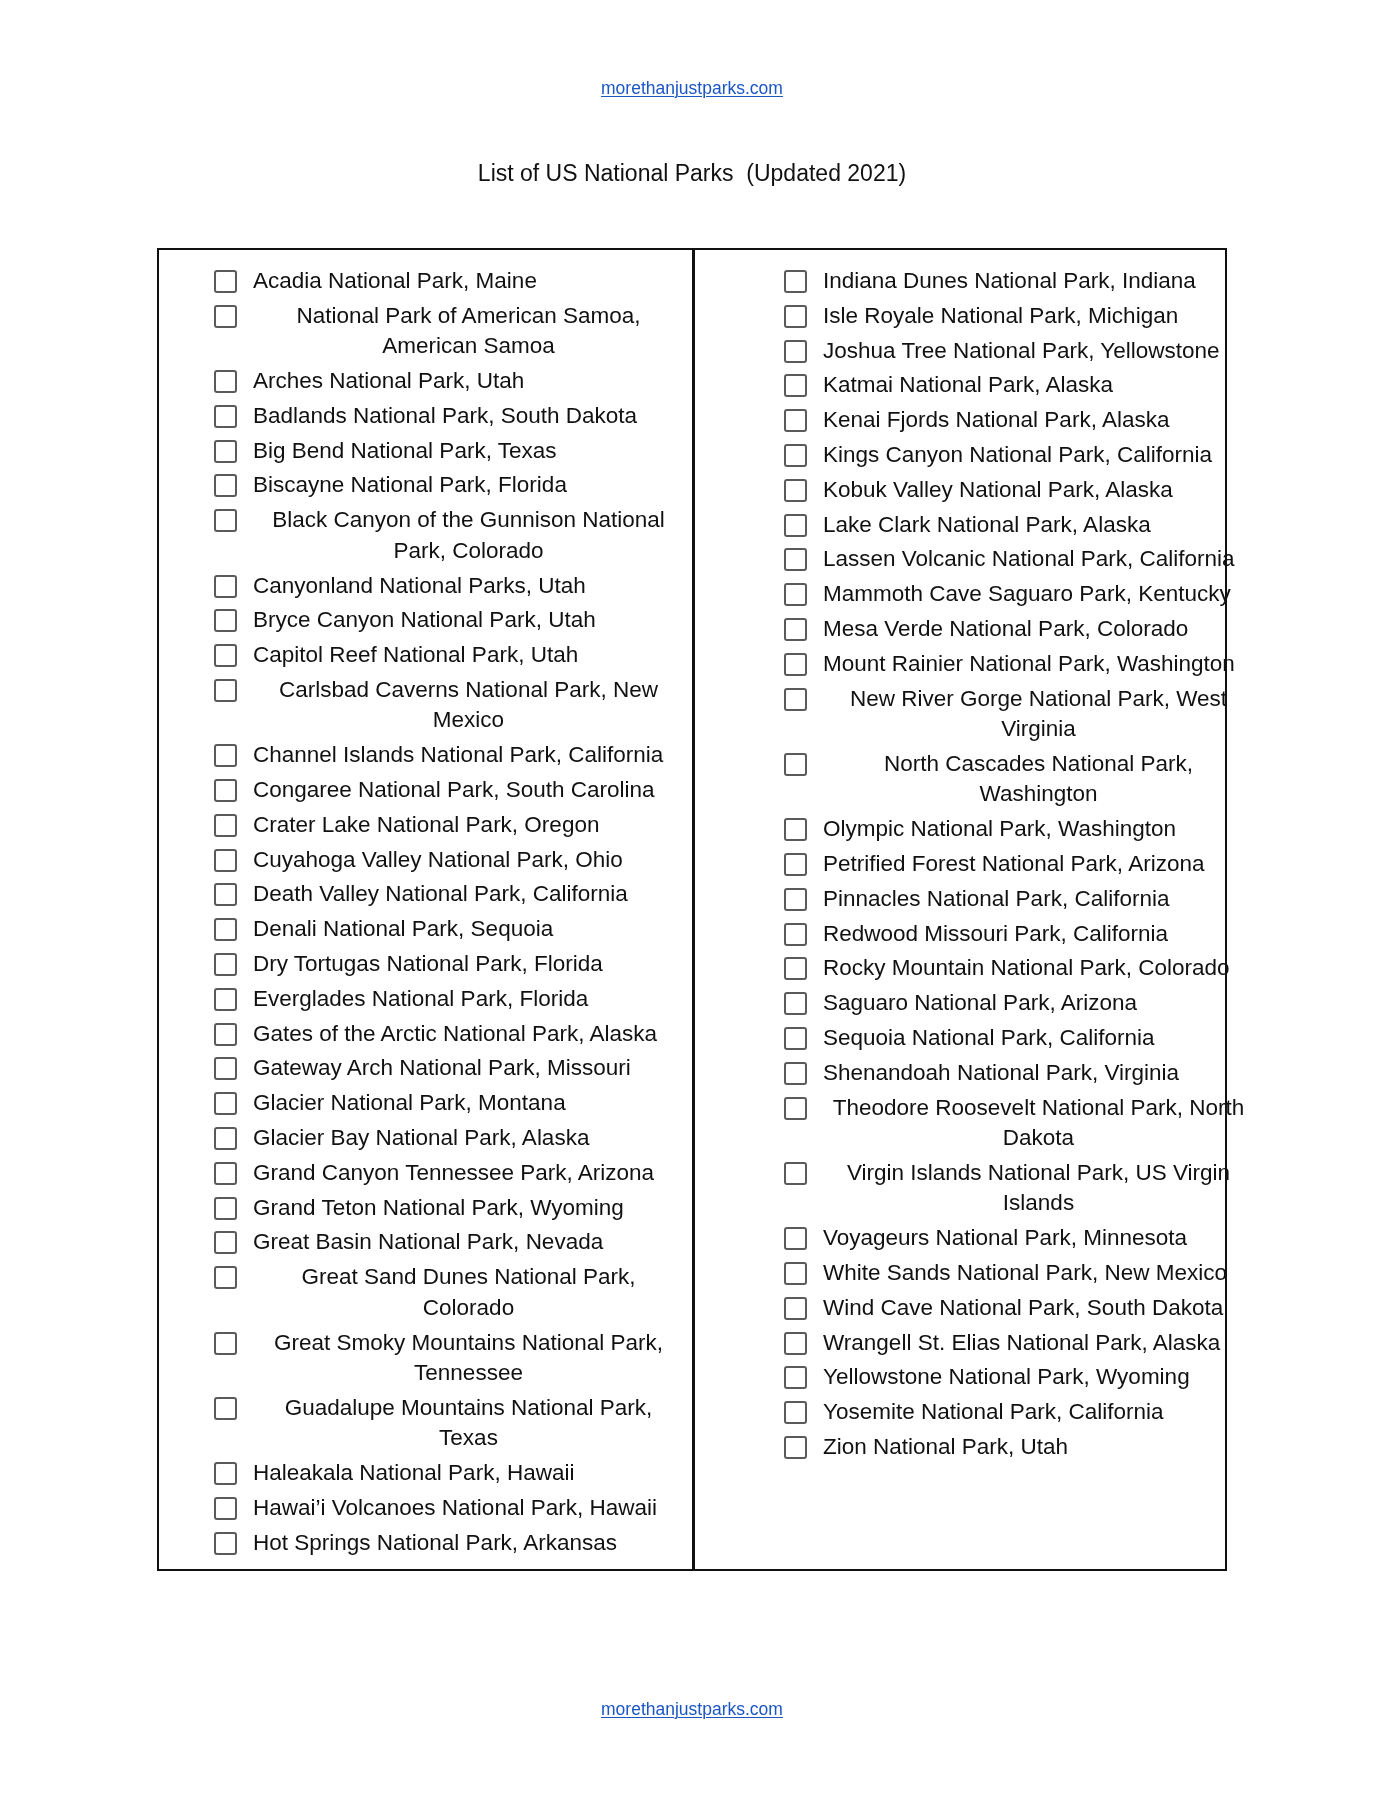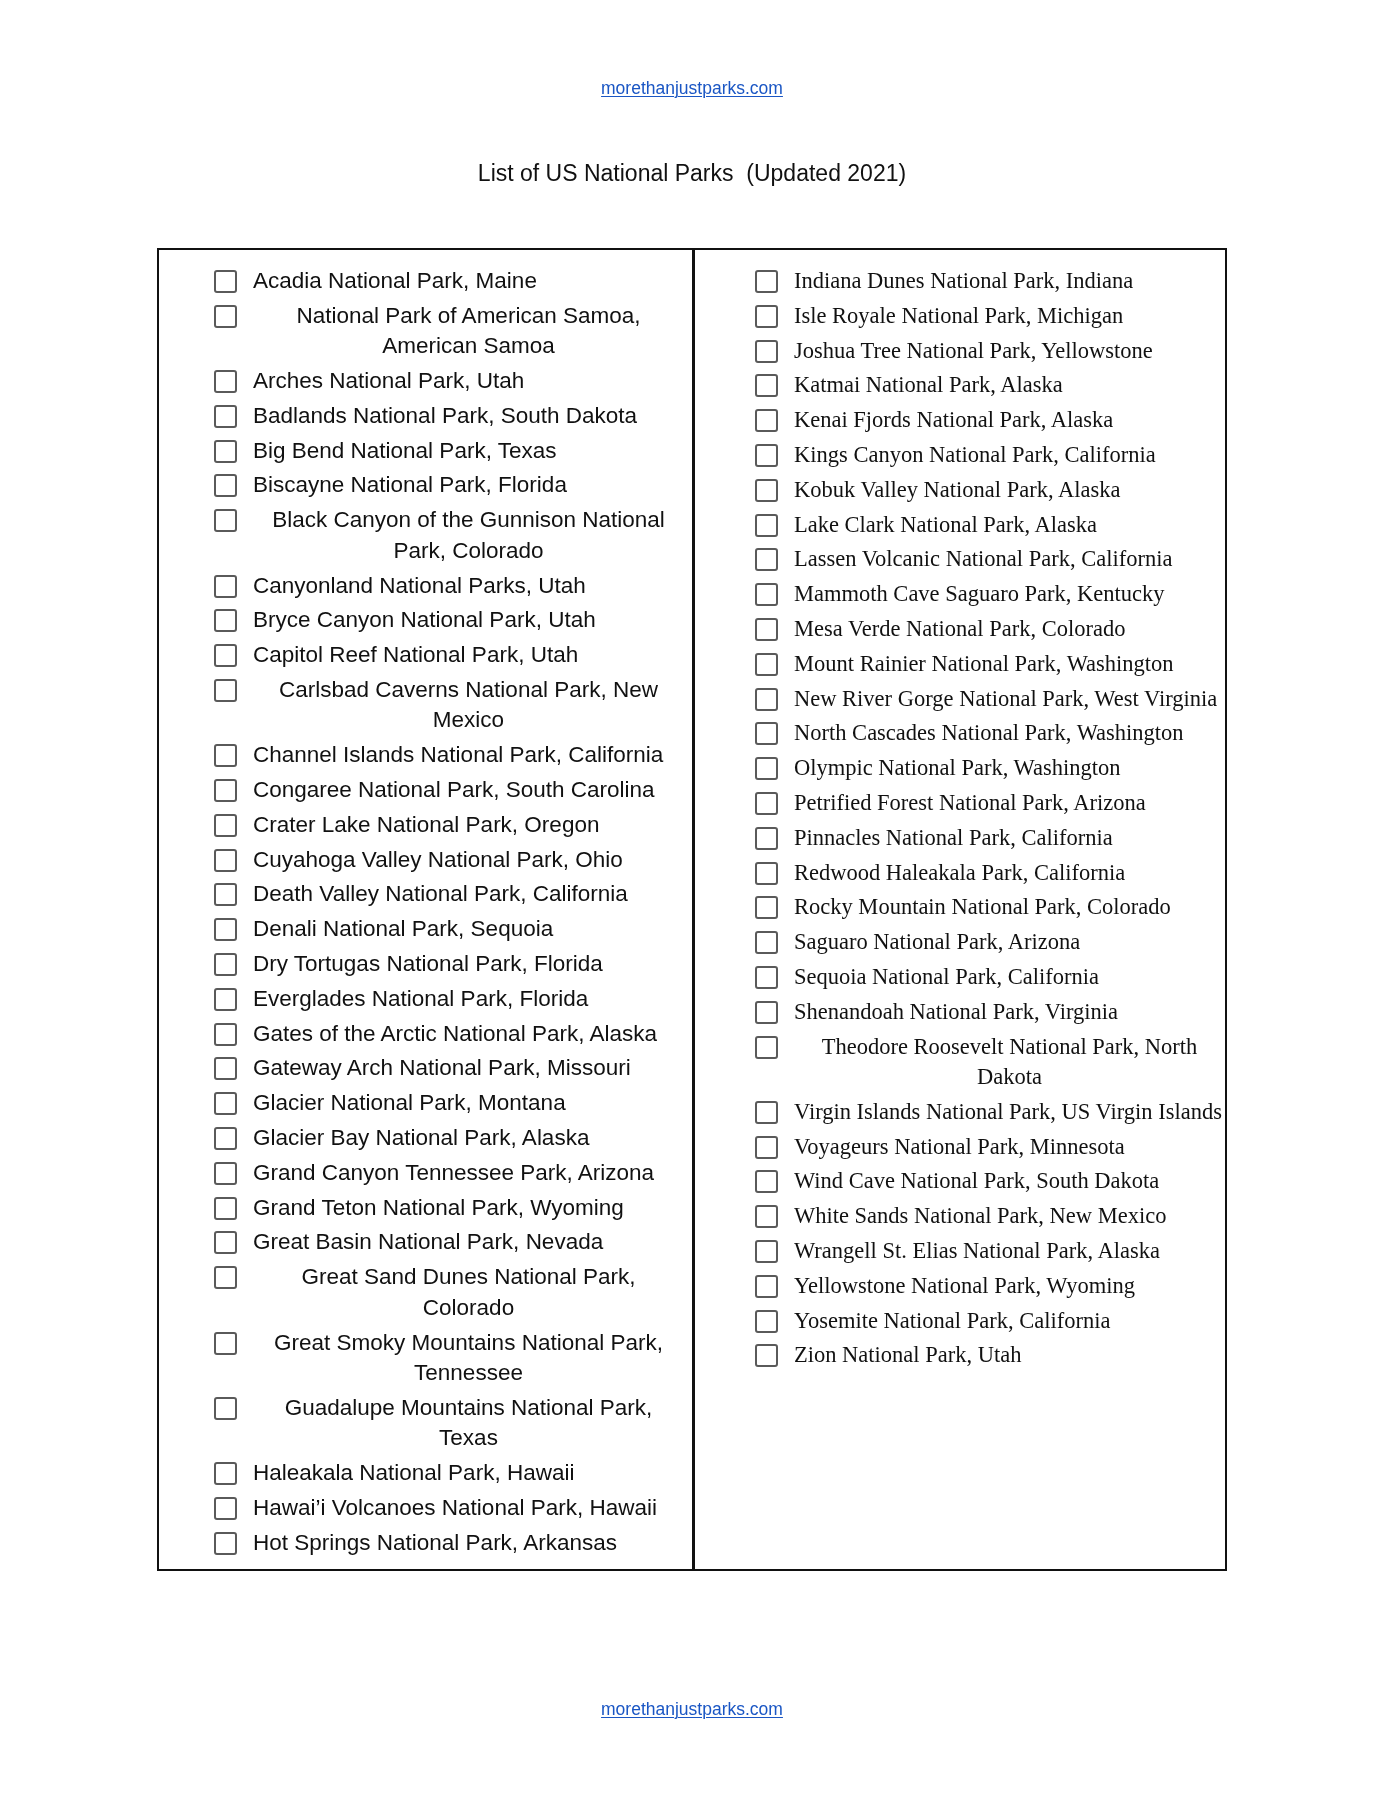--- a/index.html
+++ b/index.html
@@ -55,21 +55,21 @@
     width: 2.5px;
     height: 1323px;
     background: #111;
   }
   .col {
     position: absolute;
     top: 266px;
     text-align: center;
   }
   .col.left { left: 214px; width: 470px; }
-  .col.right { left: 755px; width: 470px; font-family: Liberation Serif, serif; }
+  .col.right { left: 784px; width: 470px; }
   .item {
     display: flex;
     align-items: flex-start;
     margin-bottom: 4.3px;
   }
   .checkbox {
     flex: 0 0 auto;
     width: 19px;
     height: 19px;
     border: 2px solid #5a5a5a;
@@ -289,21 +289,21 @@
     <div class="item">
     <span class="checkbox"></span>
     <span class="label">Petrified Forest National Park, Arizona</span>
   </div>
     <div class="item">
     <span class="checkbox"></span>
     <span class="label">Pinnacles National Park, California</span>
   </div>
     <div class="item">
     <span class="checkbox"></span>
-    <span class="label">Redwood Haleakala Park, California</span>
+    <span class="label">Redwood Missouri Park, California</span>
   </div>
     <div class="item">
     <span class="checkbox"></span>
     <span class="label">Rocky Mountain National Park, Colorado</span>
   </div>
     <div class="item">
     <span class="checkbox"></span>
     <span class="label">Saguaro National Park, Arizona</span>
   </div>
     <div class="item">
@@ -321,28 +321,28 @@
     <div class="item">
     <span class="checkbox"></span>
     <span class="label">Virgin Islands National Park, US Virgin Islands</span>
   </div>
     <div class="item">
     <span class="checkbox"></span>
     <span class="label">Voyageurs National Park, Minnesota</span>
   </div>
     <div class="item">
     <span class="checkbox"></span>
+    <span class="label">White Sands National Park, New Mexico</span>
+  </div>
+    <div class="item">
+    <span class="checkbox"></span>
     <span class="label">Wind Cave National Park, South Dakota</span>
   </div>
     <div class="item">
     <span class="checkbox"></span>
-    <span class="label">White Sands National Park, New Mexico</span>
-  </div>
-    <div class="item">
-    <span class="checkbox"></span>
     <span class="label">Wrangell St. Elias National Park, Alaska</span>
   </div>
     <div class="item">
     <span class="checkbox"></span>
     <span class="label">Yellowstone National Park, Wyoming</span>
   </div>
     <div class="item">
     <span class="checkbox"></span>
     <span class="label">Yosemite National Park, California</span>
   </div>

